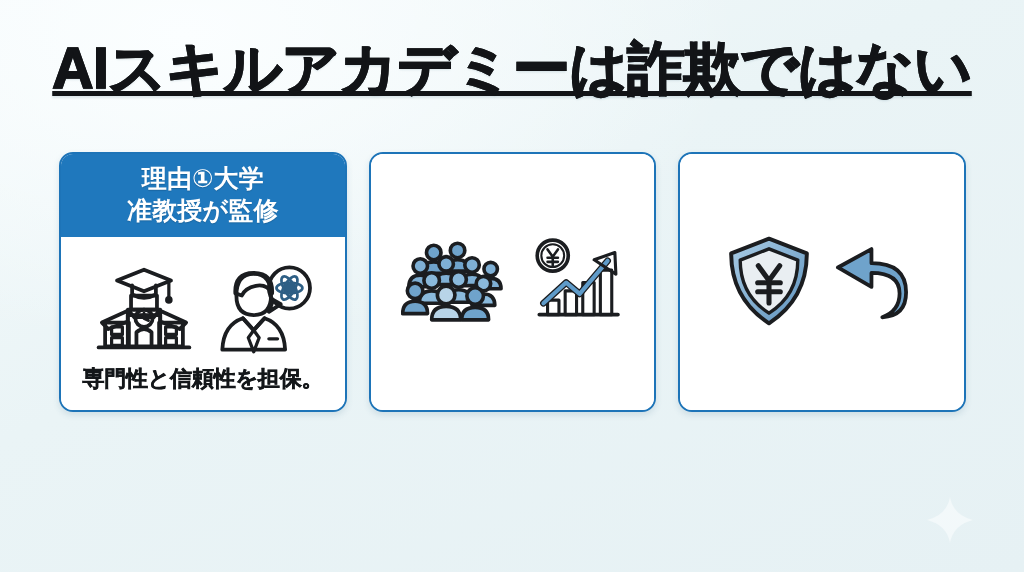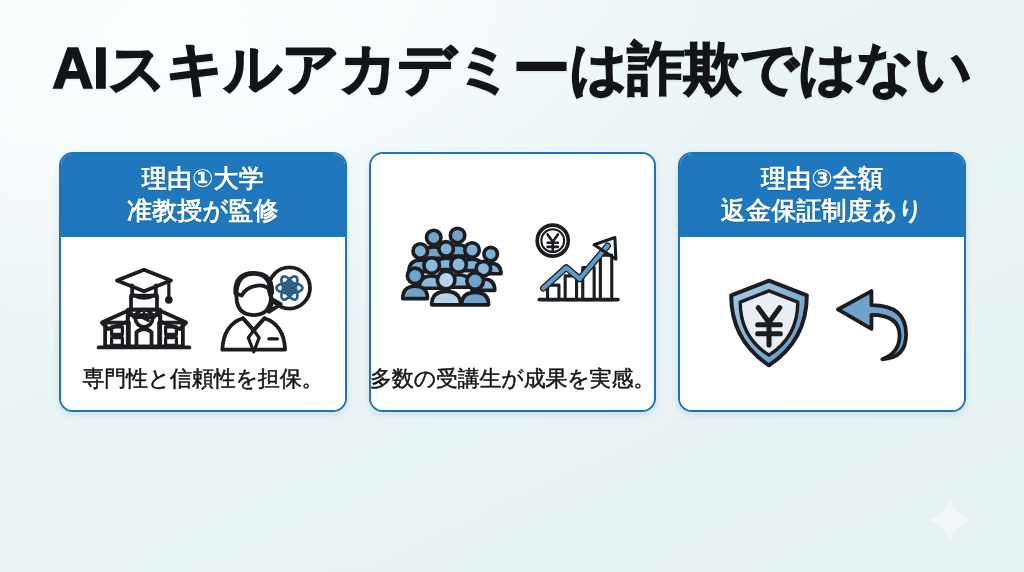--- a/index.html
+++ b/index.html
@@ -44,20 +44,21 @@
     left: 0;
     right: 0;
     text-align: center;
     font-size: 57px;
     line-height: 1.15;
     font-weight: 900;
     letter-spacing: -0.5px;
     color: #121417;
     white-space: nowrap;
     text-shadow: 0 2px 2px rgba(120,150,165,0.22);
+    text-decoration: underline;
     -webkit-text-stroke: 1.6px #121417;
   }
 
   
   .cards {
     position: absolute;
     top: 152px;
     left: 59px;
     right: 58px;
     height: 260px;
@@ -110,21 +111,21 @@
     align-items: center;
     justify-content: center;
     gap: 14px;
     width: 100%;
   }
 
   .icon-row svg { display: block; }
 
   .card-caption {
     font-size: 22px;
-    font-weight: 400;
+    font-weight: 700;
     color: #14171a;
     letter-spacing: -0.2px;
     text-align: center;
     white-space: nowrap;
     -webkit-text-stroke: 0.5px #14171a;
   }
 
   
   .ln { fill: none; stroke: #1b1d20; stroke-width: 7; stroke-linejoin: round; stroke-linecap: round; }
   .ln-thin { fill: none; stroke: #1b1d20; stroke-width: 6; stroke-linejoin: round; stroke-linecap: round; }
@@ -257,27 +258,24 @@
             <rect x="76" y="104" width="22" height="46" fill="#6fa3cb" class="ln-thin"></rect>
             <rect x="110" y="88" width="22" height="62" fill="#dfe8ef" class="ln-thin"></rect>
             <rect x="144" y="64" width="22" height="86" fill="#6fa3cb" class="ln-thin"></rect>
 
             <path d="M34 128 L78 88 L104 110 L158 46" fill="none" stroke="#1b1d20" stroke-width="13" stroke-linejoin="round" stroke-linecap="round"></path>
             <path d="M34 128 L78 88 L104 110 L158 46" fill="none" stroke="#5f9bc9" stroke-width="8" stroke-linejoin="round" stroke-linecap="round"></path>
             <polygon points="172,30 174,72 132,44" fill="#5f9bc9" class="ln-thin"></polygon>
           </svg>
 
         </div>
-        <div class="card-caption">多数の受講生が成果を実感。</div>
       </div>
     </div>
 
     <div class="card">
-      <div class="card-header">理由③全額
-返金保証制度あり</div>
       <div class="card-body">
         <div class="icon-row">
 
           <svg width="86" height="96" viewBox="0 0 150 170">
             <defs>
               <linearGradient id="shieldGrad" x1="0" y1="0" x2="1" y2="1">
                 <stop offset="0%" stop-color="#a9ccE5"></stop>
                 <stop offset="100%" stop-color="#5f93be"></stop>
               </linearGradient>
             </defs>

